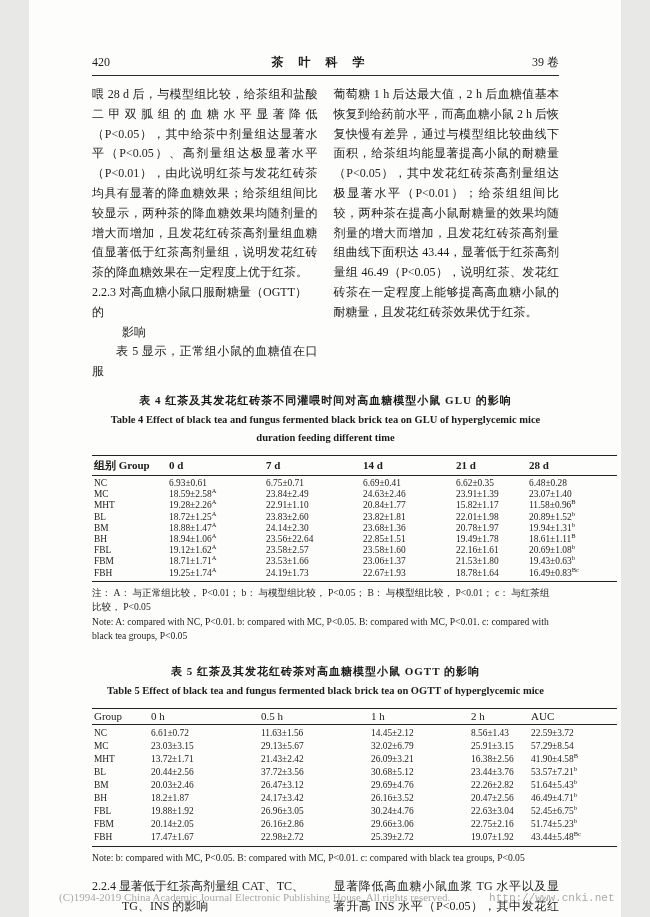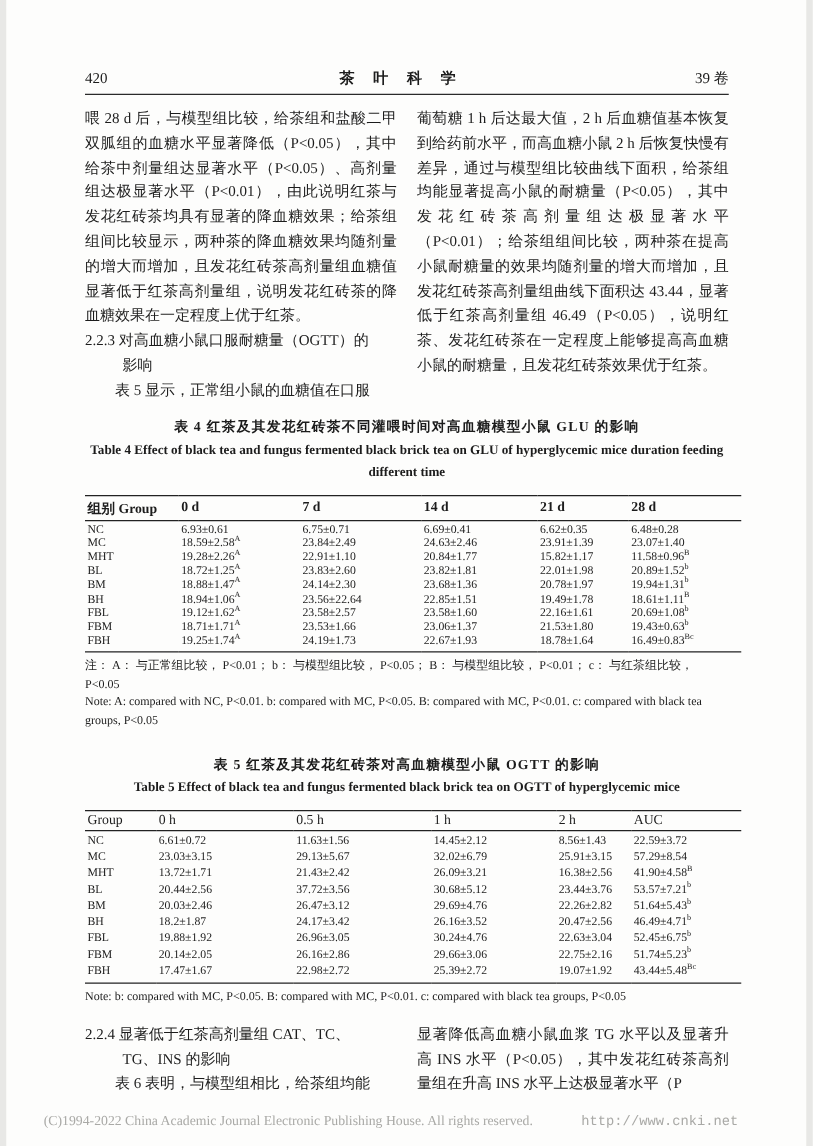--- a/index.html
+++ b/index.html
@@ -1,19 +1,19 @@
 <!DOCTYPE html>
 <html><head>
 <meta charset="utf-8">
 <style>
   * { margin:0; padding:0; box-sizing:border-box; }
   html,body { background:#e8e8e6; }
   .page {
     position:relative;
-    width:640px; height:917px;
+    width:592px; height:917px;
     margin:0 auto;
     background:#fdfdfc;
     color:#1c1c1c;
     font-family:"Liberation Serif","DejaVu Serif",serif;
     overflow:hidden;
   }
   .content { padding:54px 62px 0 63px; }
 
   
   .runhead { display:flex; justify-content:space-between; align-items:baseline; font-size:12px; }
@@ -309,16 +309,16 @@
         <div class="para-indent">表 6 表明，与模型组相比，给茶组均能</div>
       </div>
       <div class="col">
         <div>显著降低高血糖小鼠血浆 TG 水平以及显著升高 INS 水平（P&lt;0.05），其中发花红砖茶高剂量组在升高 INS 水平上达极显著水平（P</div>
       </div>
     </div>
 
   </div>
 
   <div class="footer">
-    <span>(C)1994-2022 China Academic Journal Electronic Publishing House. All rights reserved.</span>
+    <span>(C)1994-2019 China Academic Journal Electronic Publishing House. All rights reserved.</span>
     <span class="url">http://www.cnki.net</span>
   </div>
 </div>
 
 </body></html>

